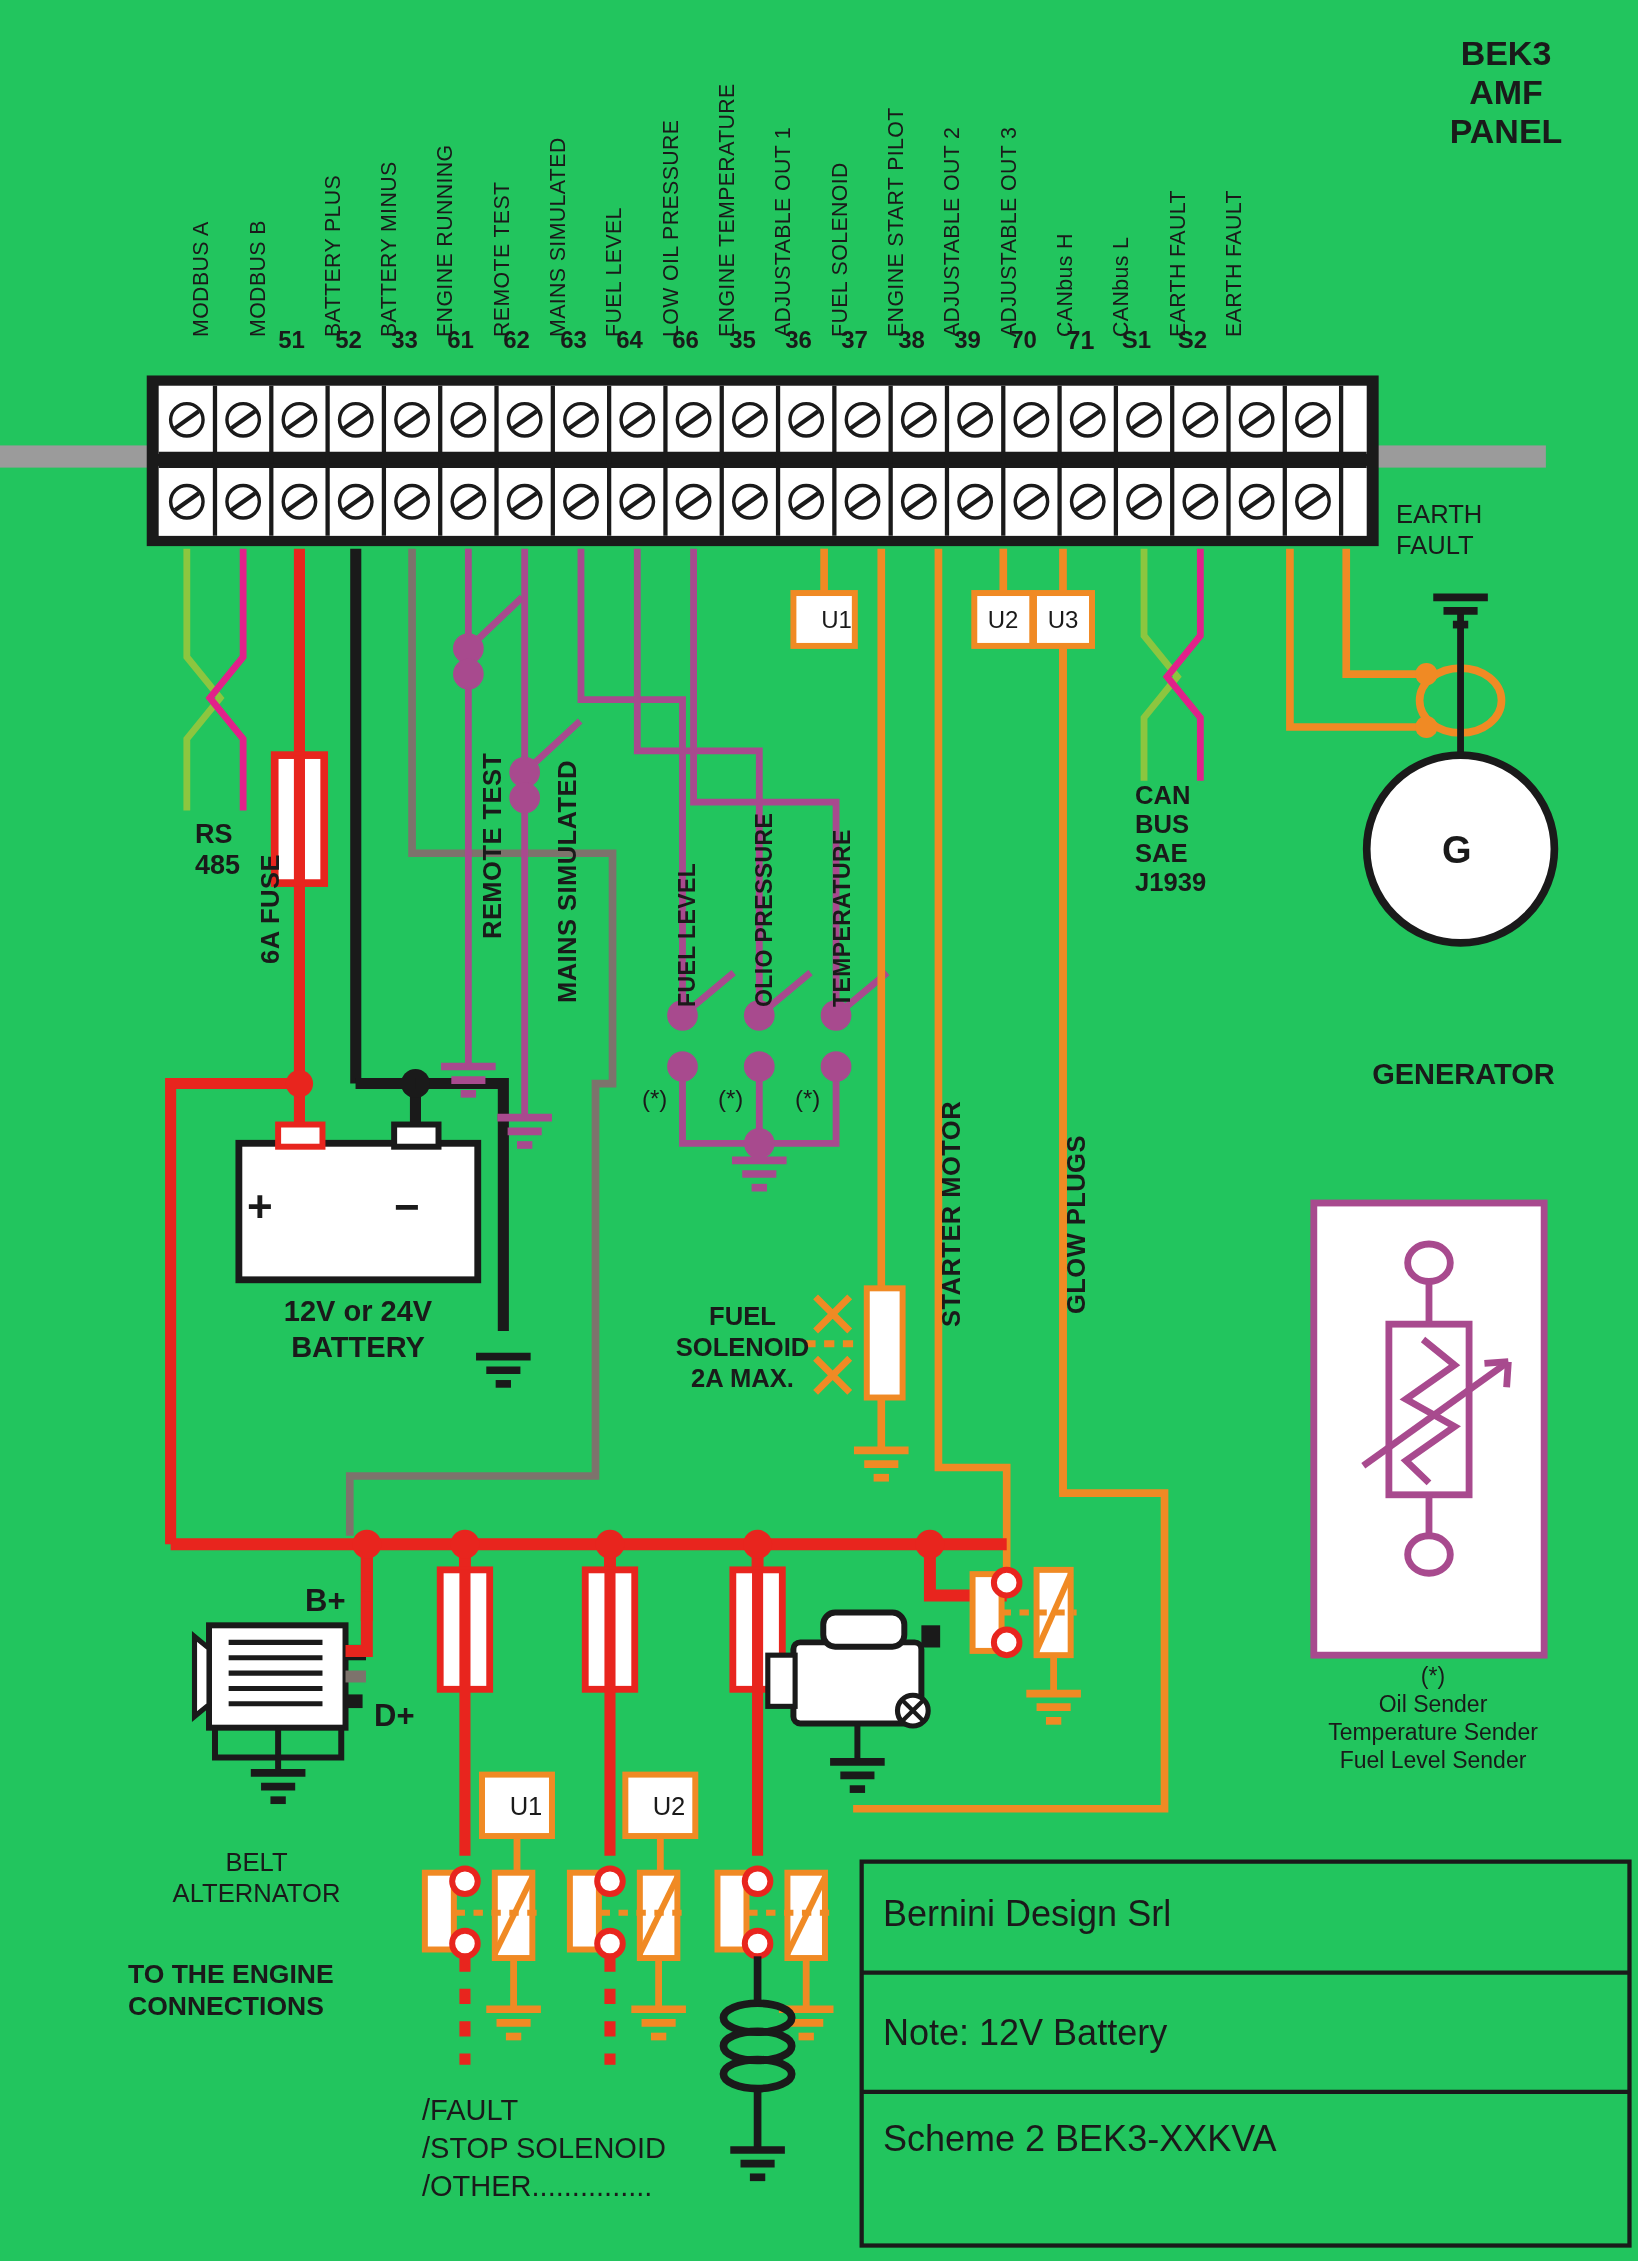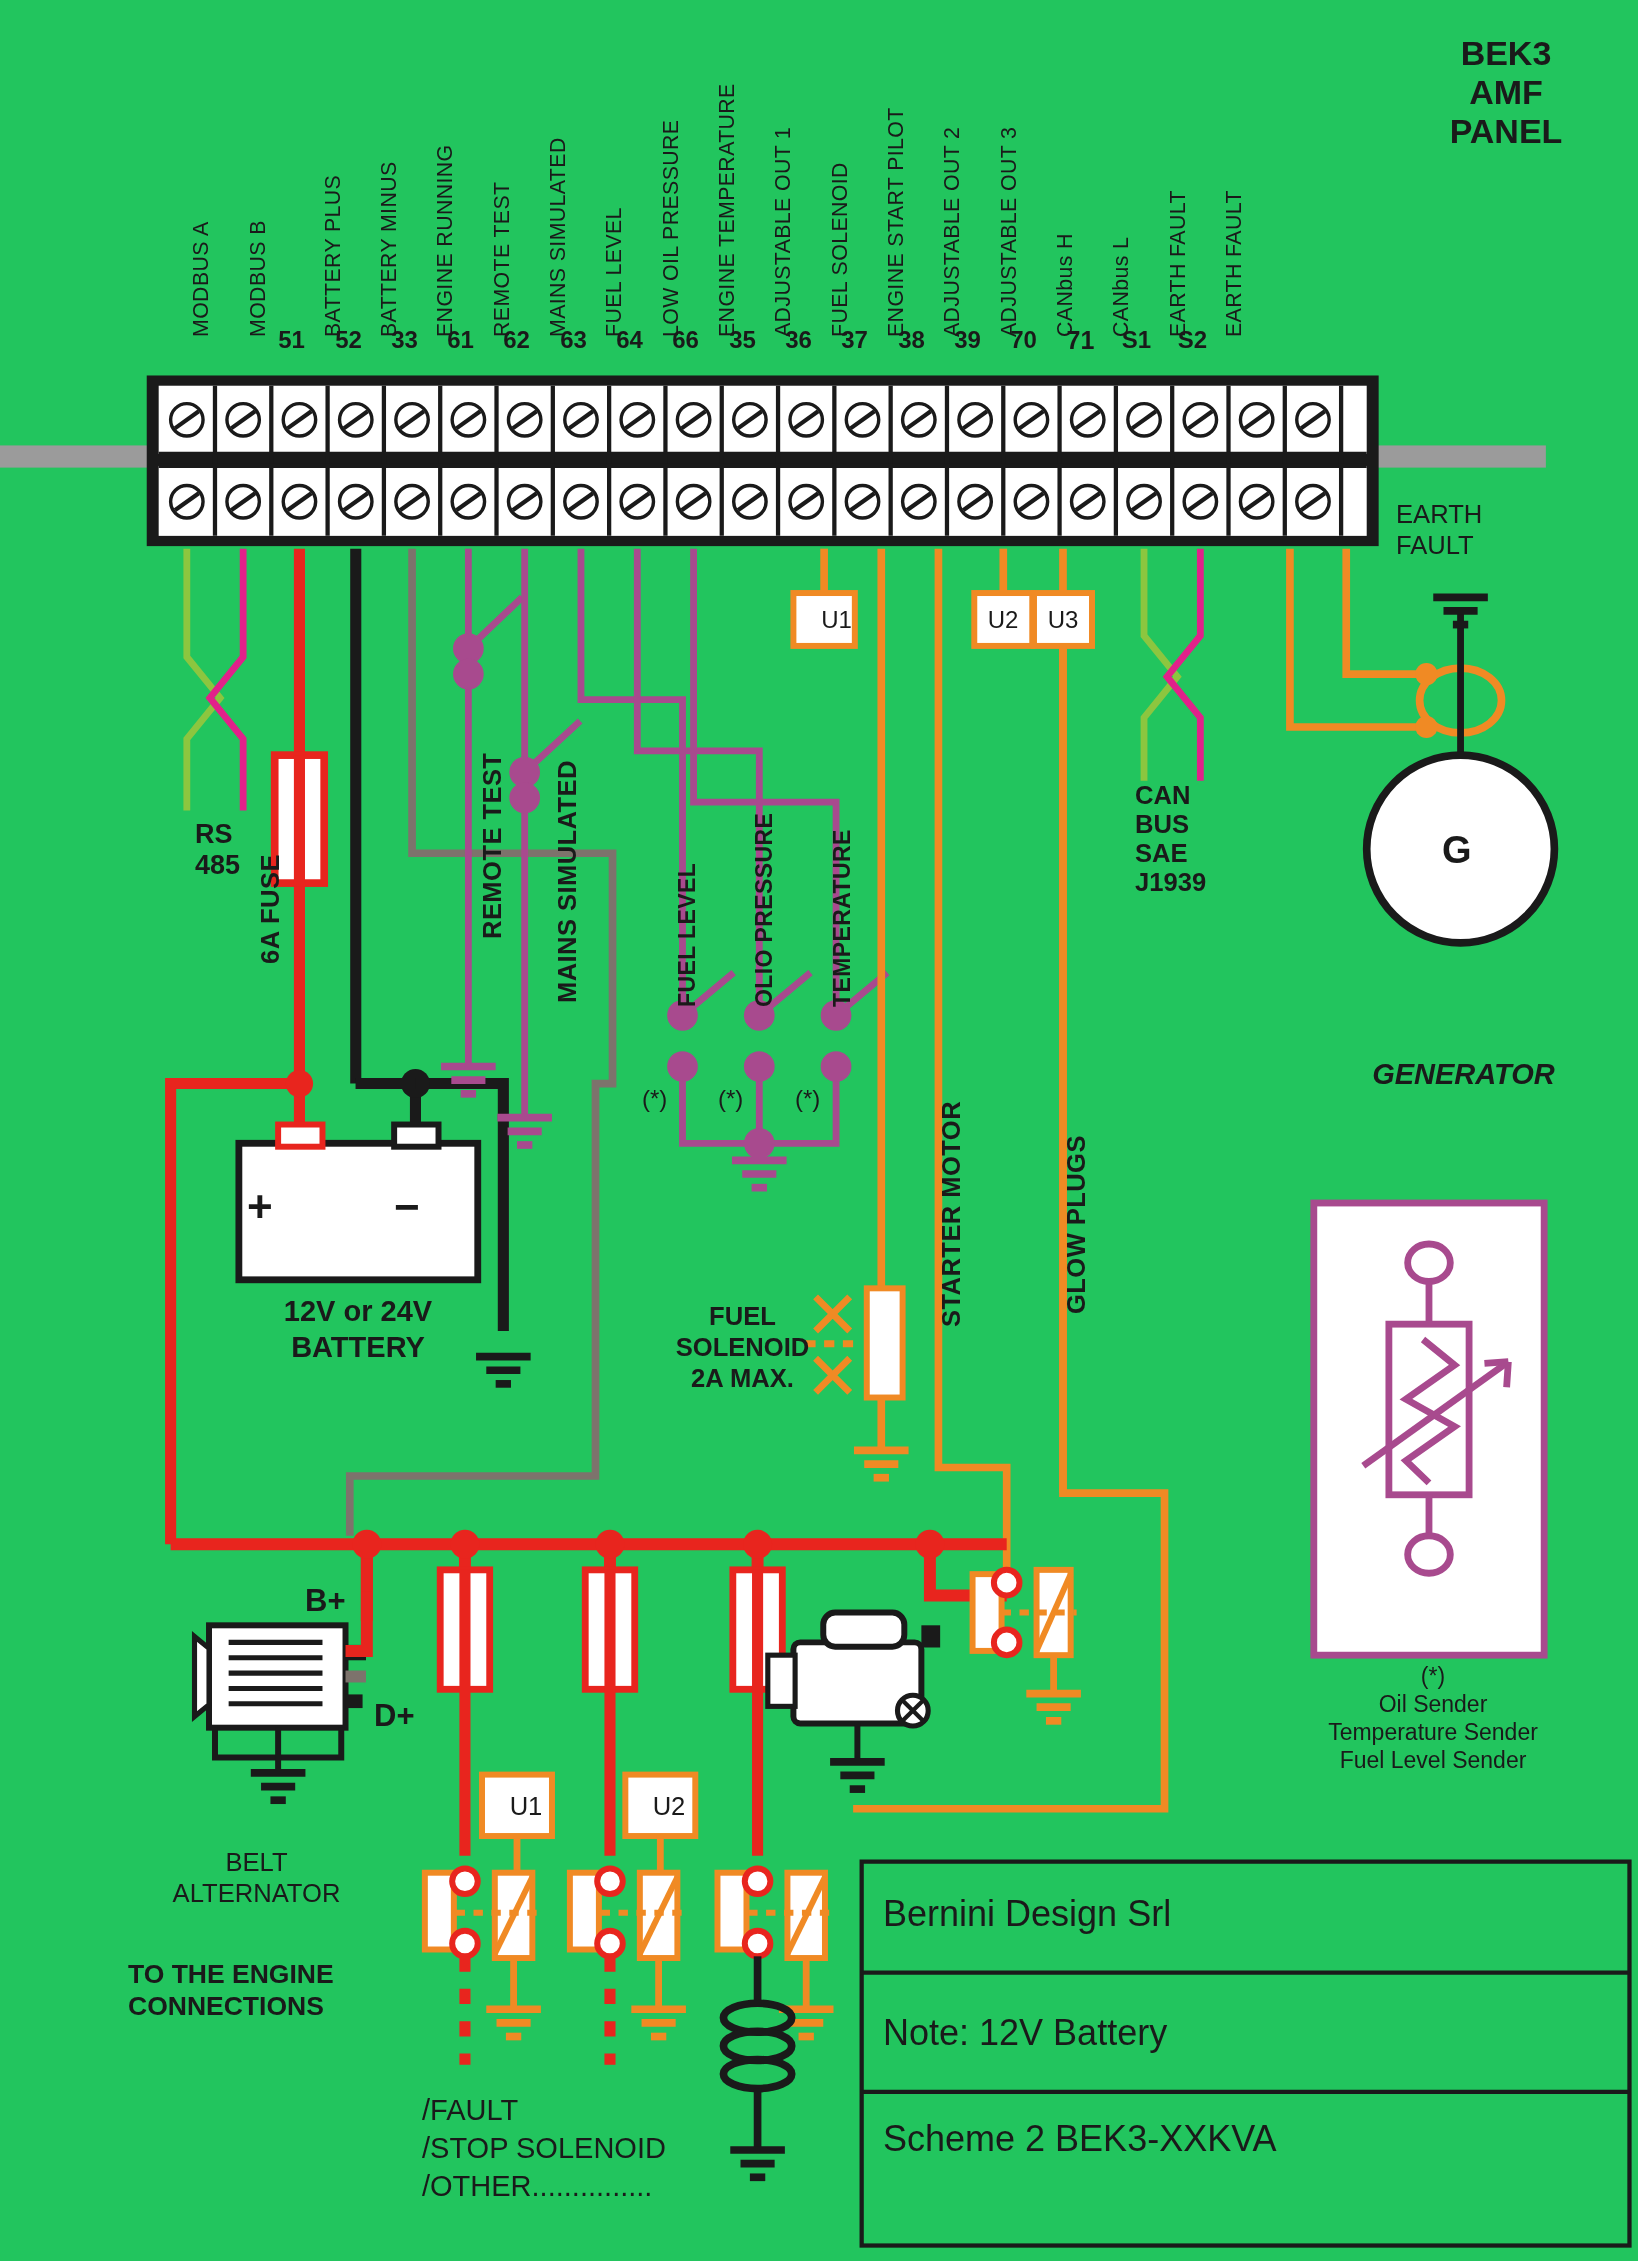--- a/index.html
+++ b/index.html
@@ -472,21 +472,21 @@
     <div>SAE</div>
     <div>J1939</div>
   </div>
 
   <div class="abs" style="left:1396px;top:499px;font-size:25.6px;line-height:31px;">
     <div>EARTH</div>
     <div>FAULT</div>
   </div>
 
   <div class="abs" style="left:1442px;top:829px;font-size:38px;font-weight:bold;">G</div>
-  <div class="abs" style="left:1297px;top:1058px;width:333px;text-align:center;font-size:29px;font-weight:bold;font-style:italic;">GENERATOR</div>
+  <div class="abs" style="left:1297px;top:1058px;width:333px;text-align:center;font-size:29px;font-weight:bold;">GENERATOR</div>
 
   <div class="abs" style="left:247px;top:1182px;font-size:44px;font-weight:bold;">+</div>
   <div class="abs" style="left:394px;top:1182px;font-size:44px;font-weight:bold;">−</div>
   <div class="abs" style="left:230px;top:1293px;width:256px;text-align:center;font-size:29px;line-height:36px;font-weight:bold;">
     <div>12V or 24V</div>
     <div>BATTERY</div>
   </div>
 
   <div class="abs vlab" style="left:937px;top:1327px;font-size:25.6px;font-weight:bold;">STARTER MOTOR</div>
   <div class="abs vlab" style="left:1062px;top:1314px;font-size:25.6px;font-weight:bold;">GLOW PLUGS</div>

